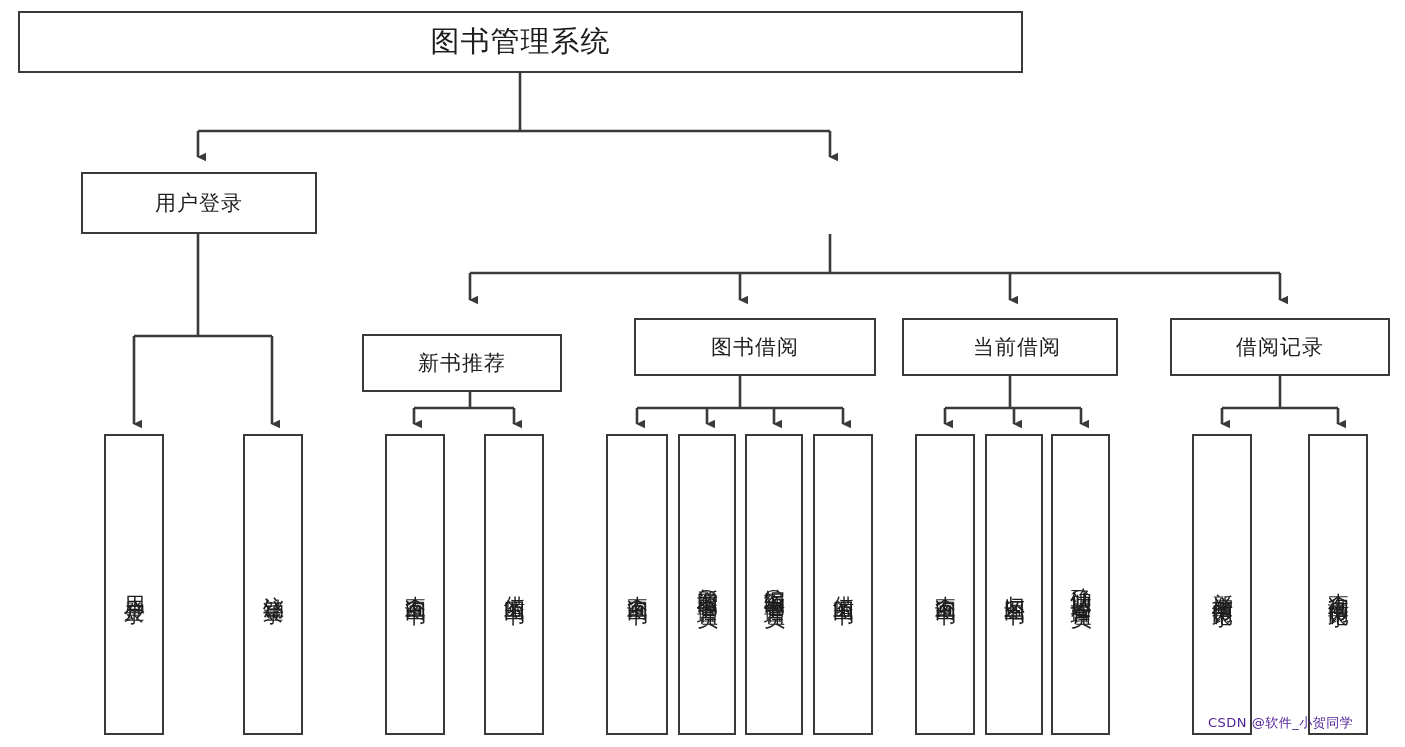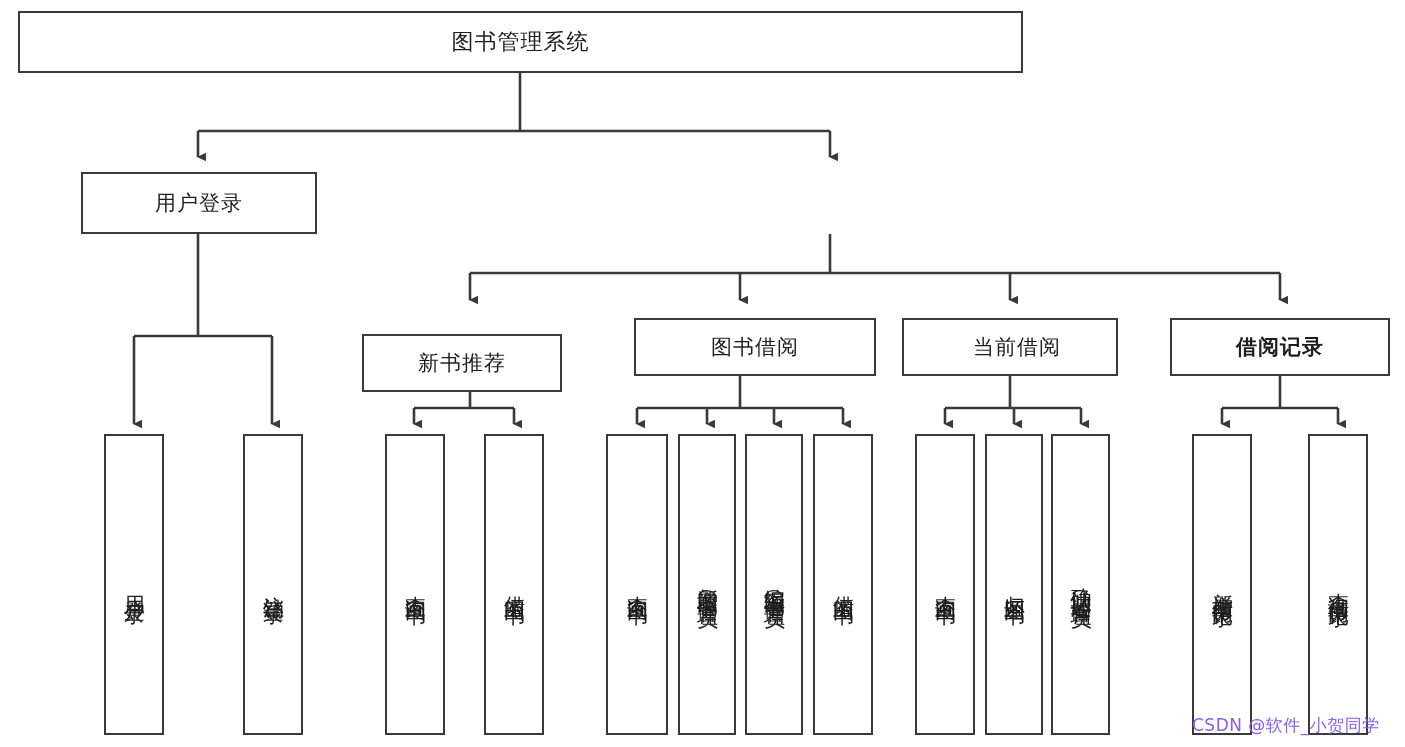--- a/index.html
+++ b/index.html
@@ -42,28 +42,29 @@
   }
   .node-v {
     writing-mode: vertical-rl;
     text-orientation: upright;
     font-size: 21px;
     letter-spacing: 3px;
     line-height: 1;
     white-space: nowrap;
   }
   .node-title .node-h {
-    font-size: 22px;
+    font-size: 29px;
   }
   .watermark {
     position: absolute;
-    font-size: 17px;
-    color: #8b5cf6;
+    font-size: 13px;
+    color: #4c1d95;
     white-space: nowrap;
     letter-spacing: 0.5px;
+    margin-left: 16px;
   }
 </style>
 </head>
 <body>
 
 <div id="diagram-root">
 
   <svg id="diagram-canvas" viewBox="0 0 1405 747" xmlns="http://www.w3.org/2000/svg">
     <defs>
       <marker id="arrowhead" markerWidth="9" markerHeight="9" refX="4.2" refY="8" orient="auto" markerUnits="userSpaceOnUse">
@@ -124,21 +125,21 @@
 
   <div class="node-box" style="left:362px; top:334px; width:200px; height:58px;">
     <span class="node-h">新书推荐</span>
   </div>
   <div class="node-box" style="left:634px; top:318px; width:242px; height:58px;">
     <span class="node-h">图书借阅</span>
   </div>
   <div class="node-box" style="left:902px; top:318px; width:216px; height:58px;padding-left:14px;">
     <span class="node-h">当前借阅</span>
   </div>
-  <div class="node-box" style="left:1170px; top:318px; width:220px; height:58px;font-weight:bold;">
+  <div class="node-box" style="left:1170px; top:318px; width:220px; height:58px;">
     <span class="node-h">借阅记录</span>
   </div>
 
   <div class="node-box" style="left:104px; top:434px; width:60px; height:301px;">
     <span class="node-v">用户登录</span>
   </div>
   <div class="node-box" style="left:243px; top:434px; width:60px; height:301px;">
     <span class="node-v">注销登录</span>
   </div>
 

